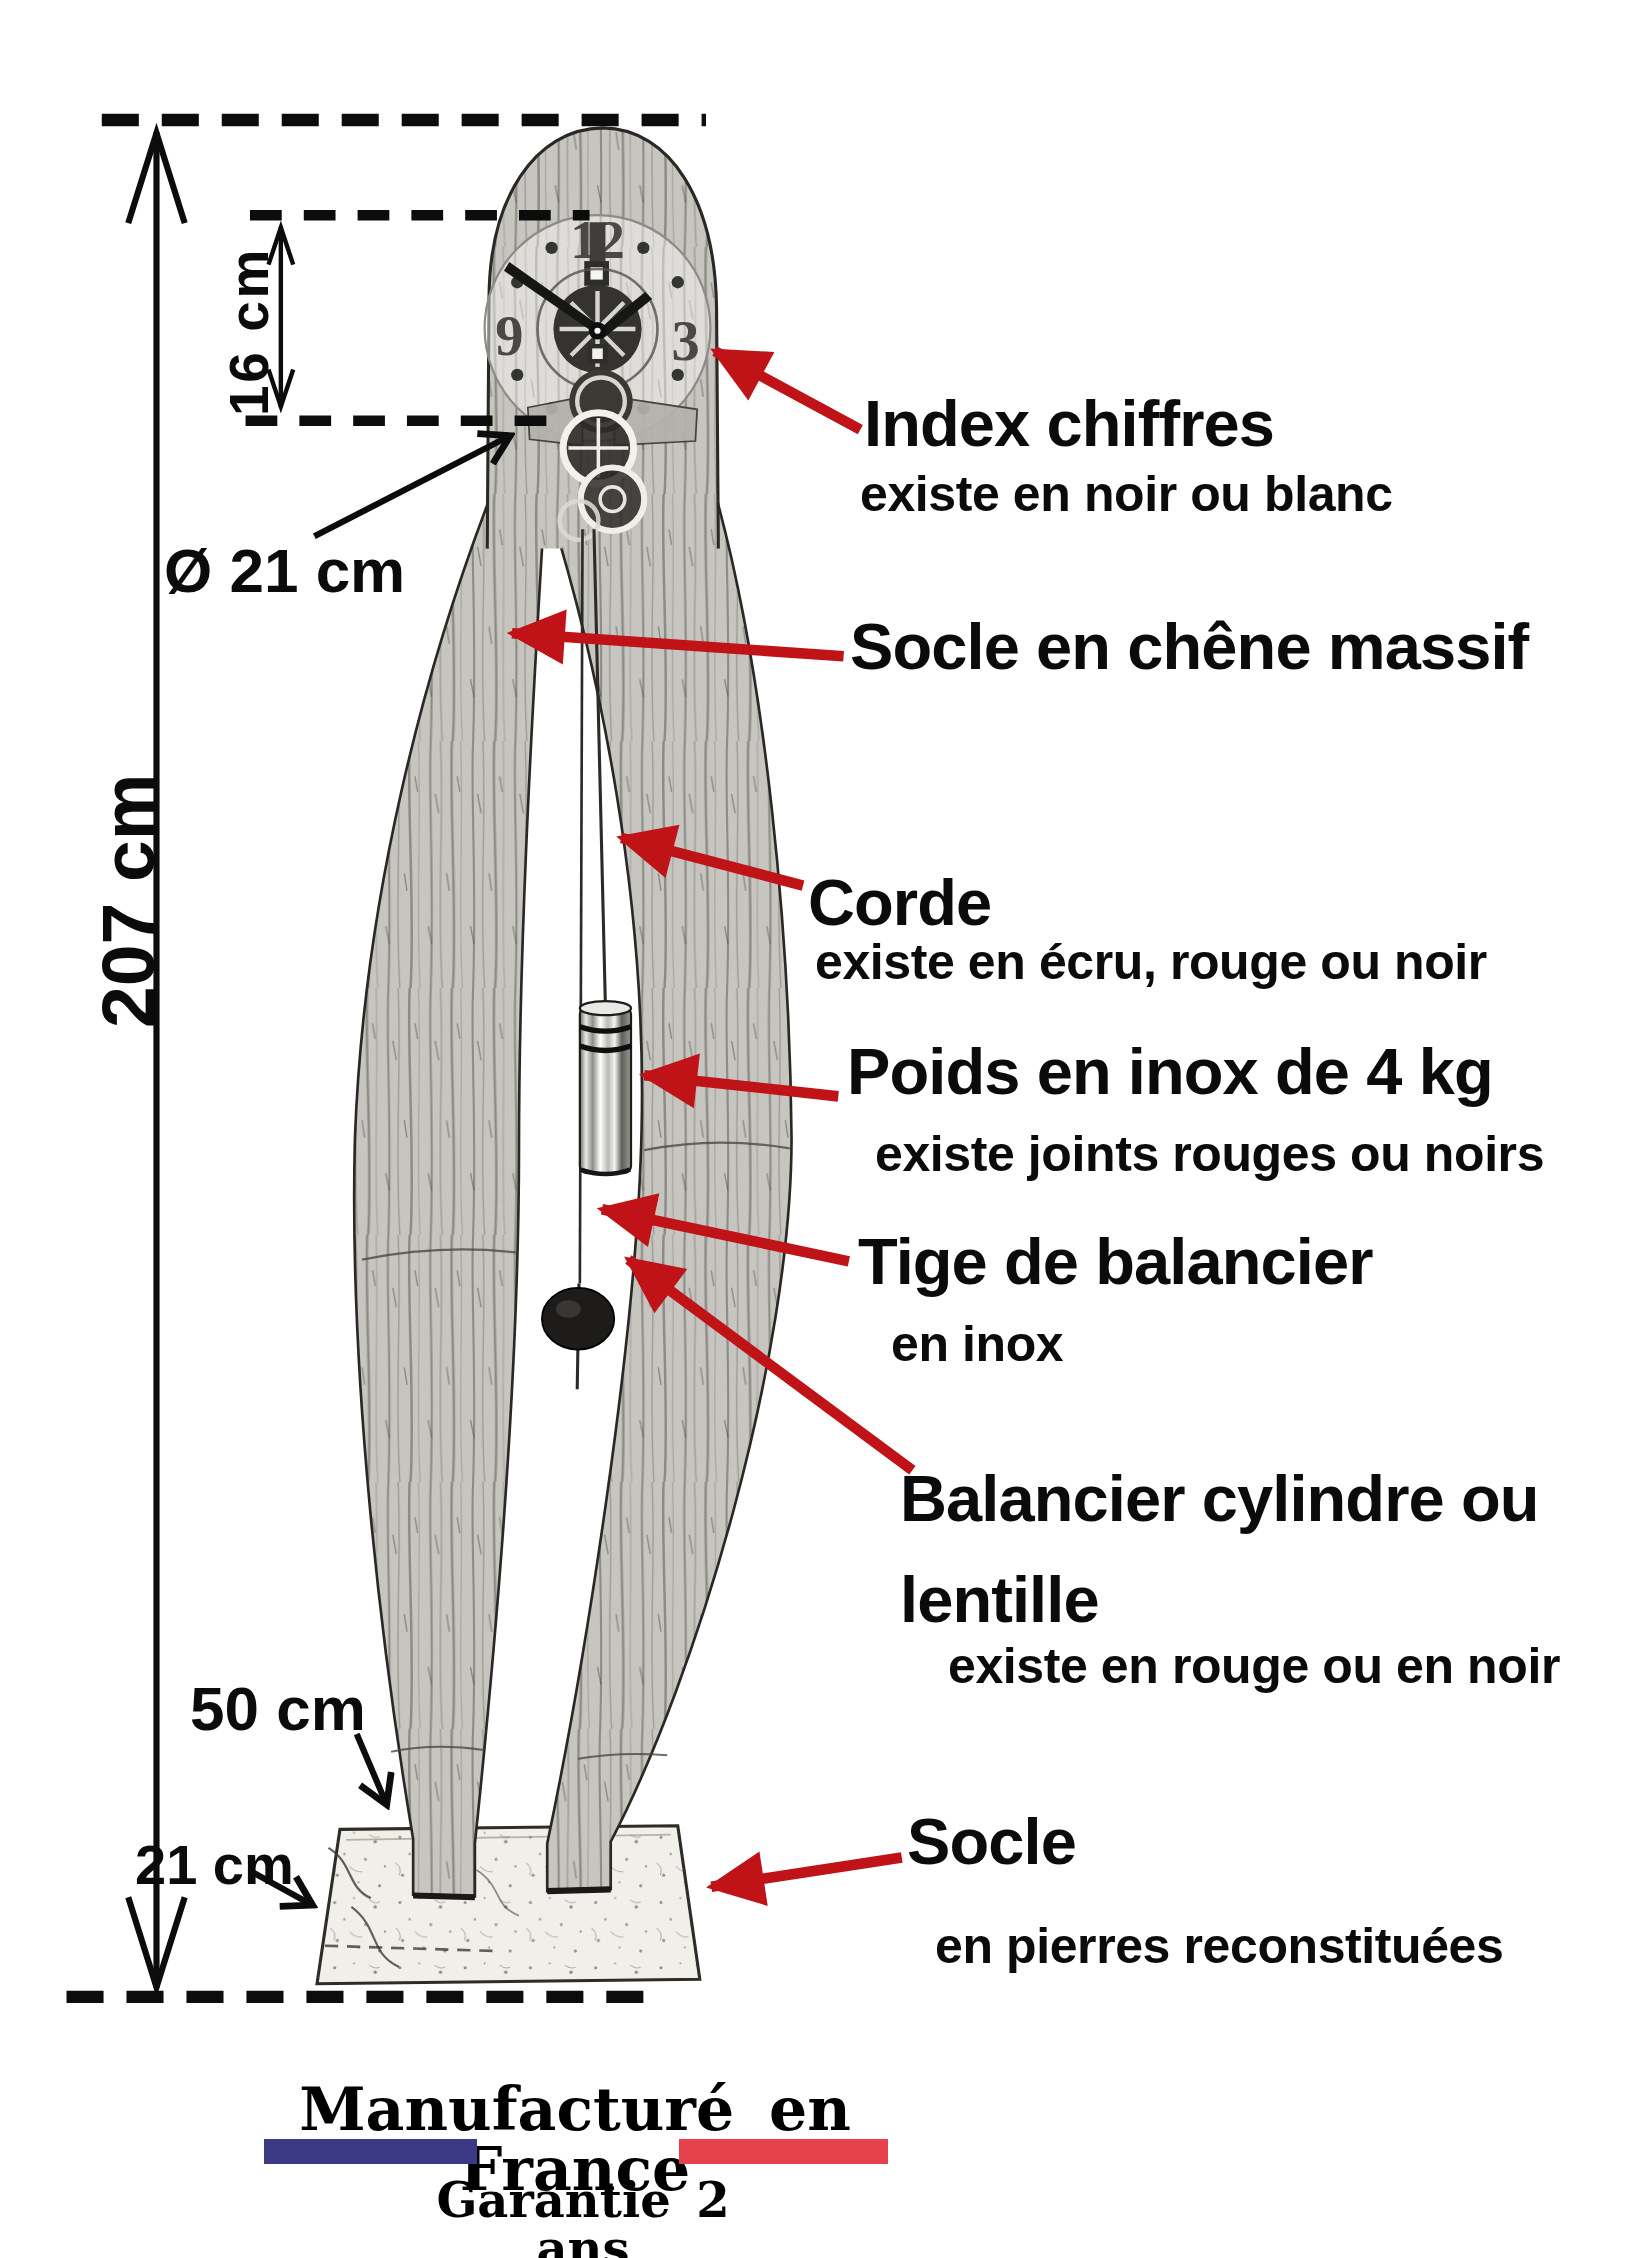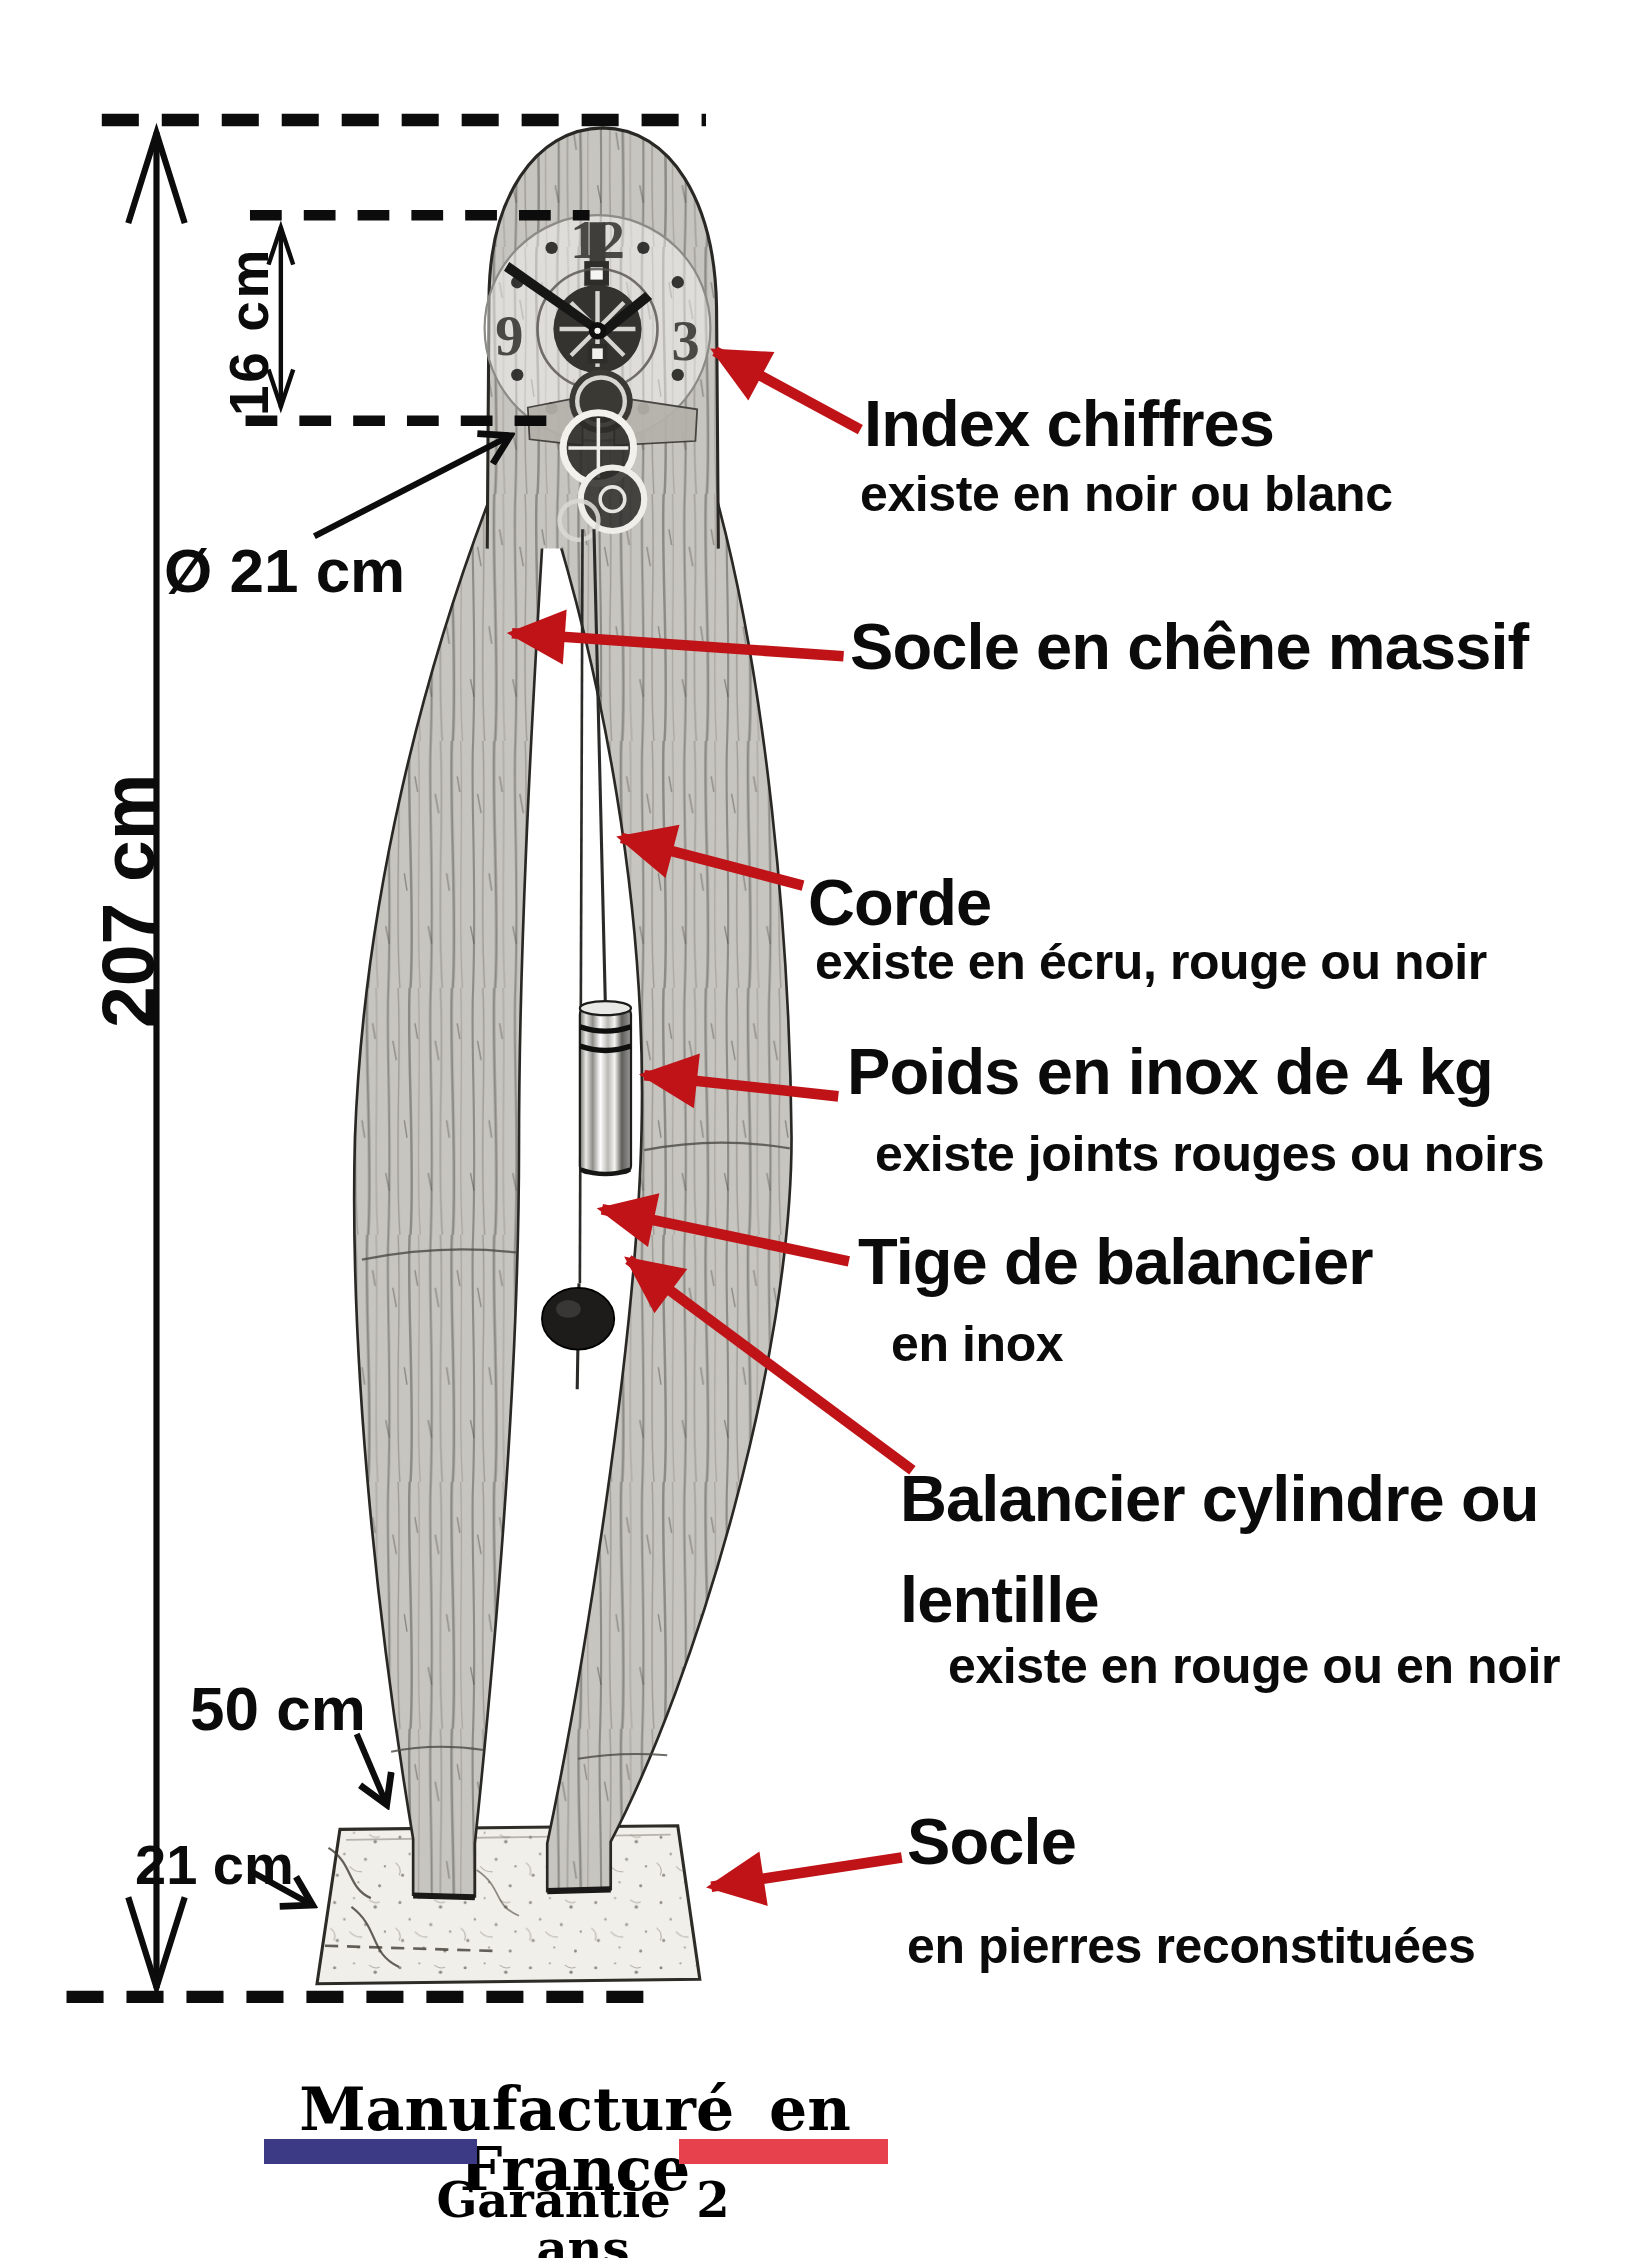--- a/index.html
+++ b/index.html
@@ -205,19 +205,19 @@
 <div class="lbl t-title" style="left:847px;top:1039px;">Poids en inox de 4 kg</div>
 <div class="lbl t-sub" style="left:875px;top:1129px;">existe joints rouges ou noirs</div>
 
 <div class="lbl t-title" style="left:858px;top:1229px;">Tige de balancier</div>
 <div class="lbl t-sub" style="left:875px;top:1319px;margin-left:16px;">en inox</div>
 
 <div class="lbl t-title wrap2" style="left:900px;top:1448px;width:776px;">Balancier cylindre ou lentille</div>
 <div class="lbl t-sub" style="left:948px;top:1641px;">existe en rouge ou en noir</div>
 
 <div class="lbl t-title" style="left:907px;top:1809px;">Socle</div>
-<div class="lbl t-sub" style="left:907px;top:1921px;">en pierres reconstituées</div>
+<div class="lbl t-sub" style="left:935px;top:1921px;">en pierres reconstituées</div>
 
 <div class="brand" style="left:262px;top:2079px;width:626px;font-size:60px;word-spacing:14px;">Manufacturé en France</div>
 <div class="bar" style="left:264px;top:2139px;width:213px;background:#3d3a85;"></div>
 <div class="bar" style="left:679px;top:2139px;width:209px;background:#e8414e;"></div>
 <div class="brand" style="left:431px;top:2176px;width:304px;font-size:48px;word-spacing:8.8px;">Garantie 2 ans</div>
 
 
 </body></html>

